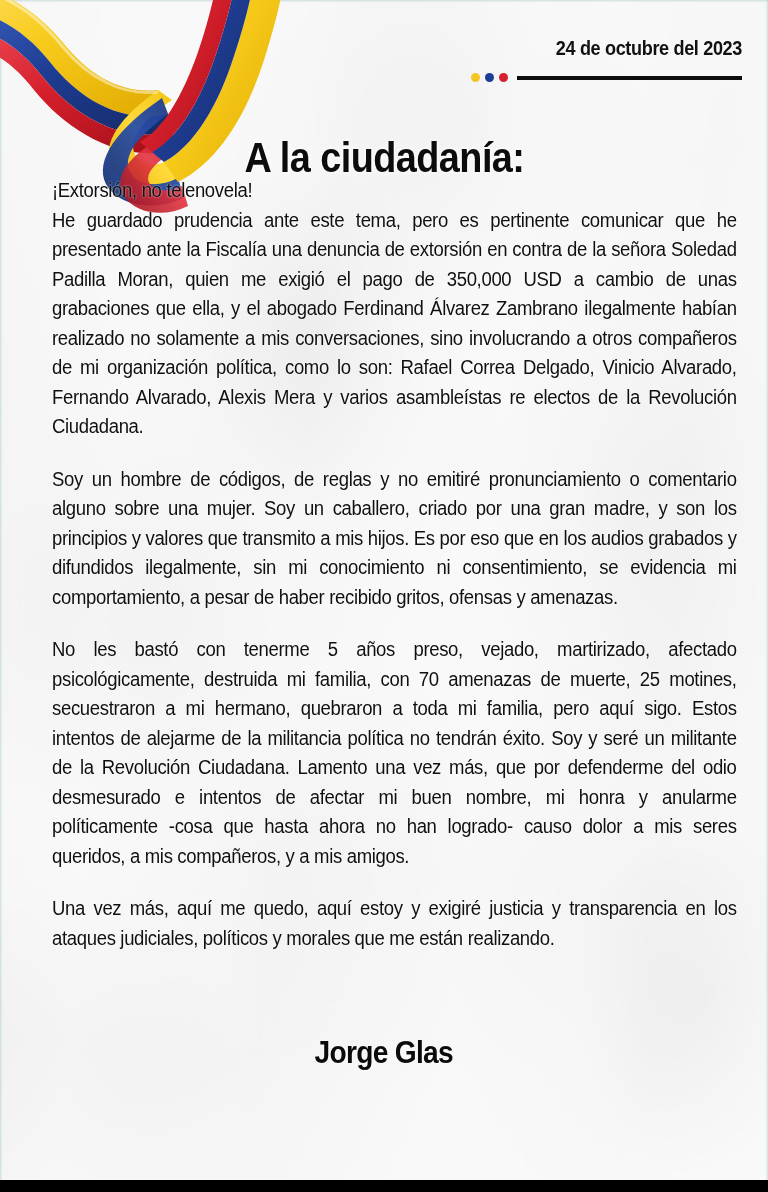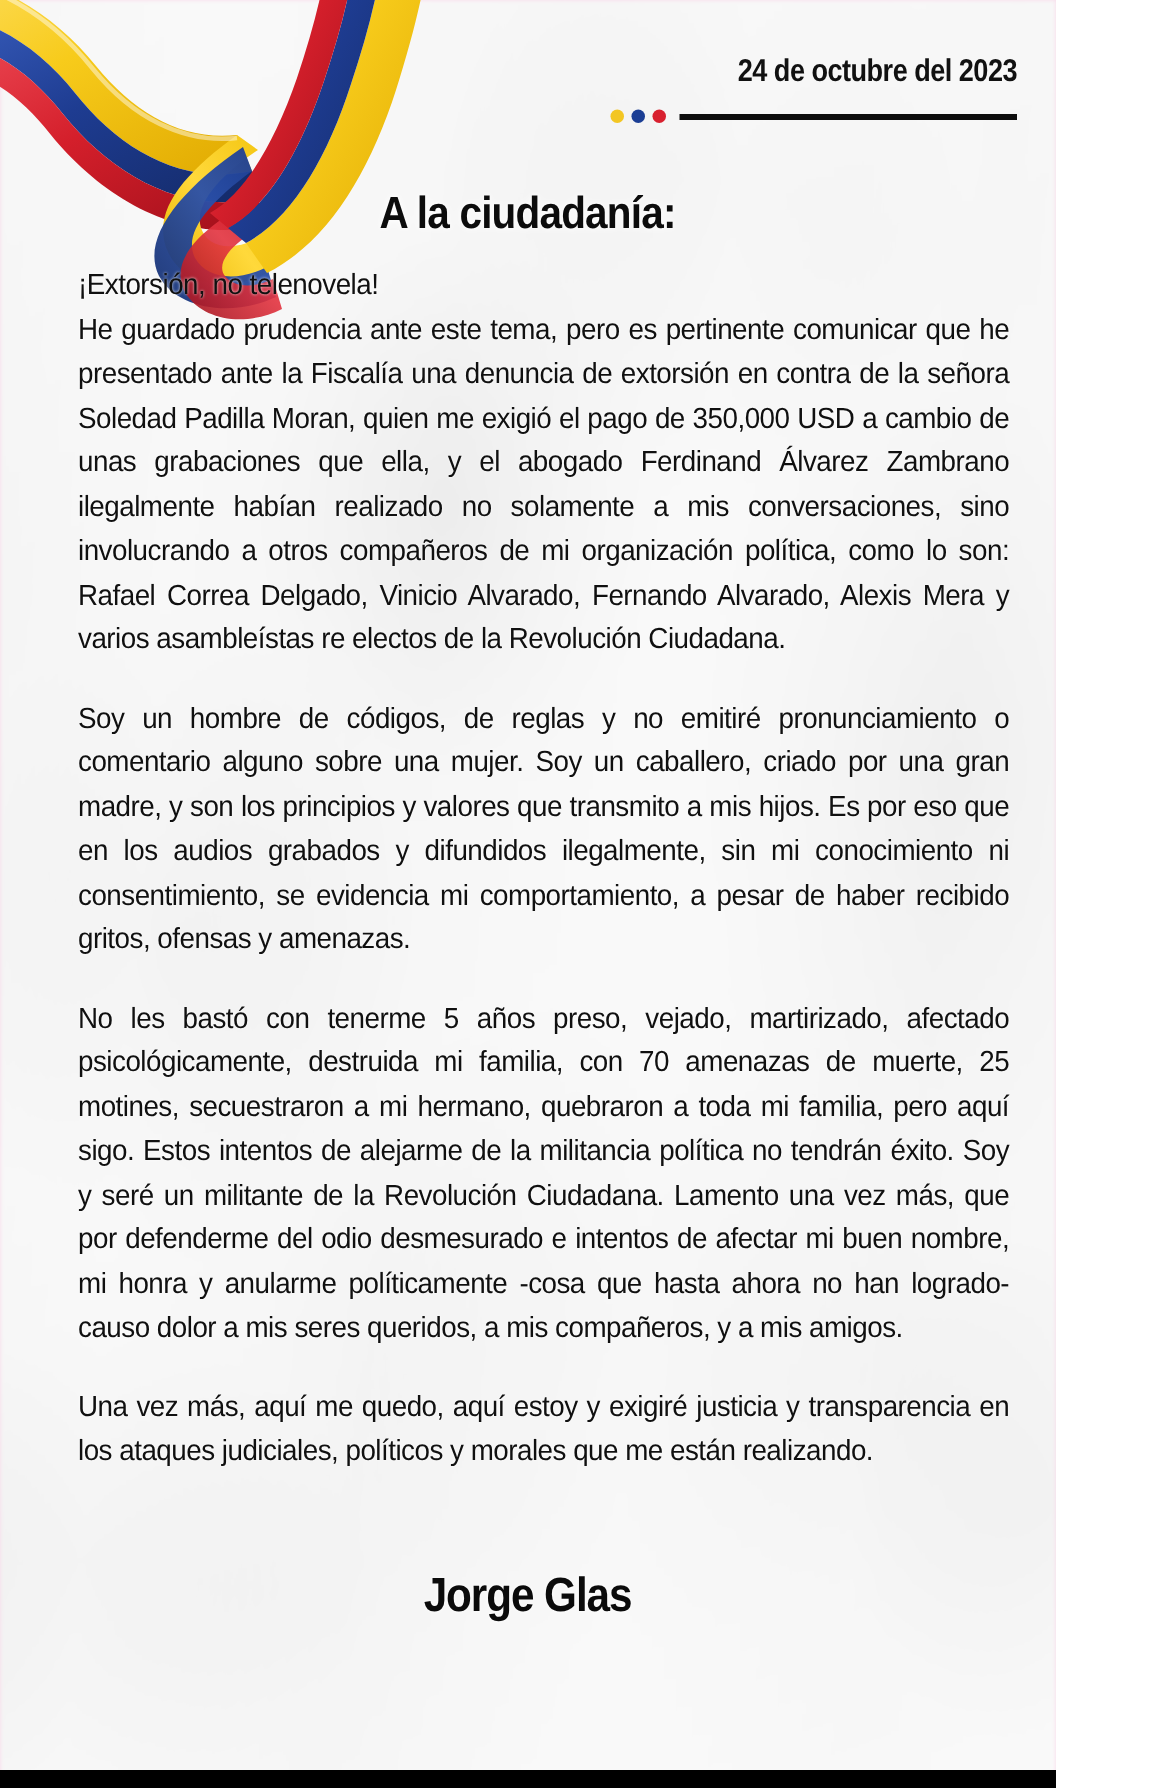--- a/index.html
+++ b/index.html
@@ -7,24 +7,24 @@
     margin: 0;
     padding: 0;
     background: #ffffff;
   }
   body {
     font-family: "Liberation Sans", sans-serif;
   }
 
   .poster {
     position: relative;
-    width: 704px;
+    width: 768px;
     height: 1192px;
     overflow: hidden;
-    background: #f9a8d4;
+    background: #0f766e;
   }
 
   
   .bg-photo {
     position: absolute;
     inset: 0;
     background:
       radial-gradient(ellipse 240px 300px at 470px 120px, rgba(150,150,150,0.30), rgba(150,150,150,0) 72%),
       radial-gradient(ellipse 200px 260px at 300px 340px, rgba(120,120,120,0.22), rgba(120,120,120,0) 70%),
       radial-gradient(ellipse 300px 380px at 640px 520px, rgba(130,130,130,0.26), rgba(130,130,130,0) 70%),
@@ -101,21 +101,21 @@
 
   
   .title {
     position: absolute;
     left: 0;
     right: 0;
     top: 106px;
     text-align: center;
     font-family: "Liberation Sans", sans-serif;
     font-weight: 700;
-    font-size: 30px;
+    font-size: 42px;
     color: #0c0c0c;
     letter-spacing: -0.6px;
     text-shadow: 0 0 3px rgba(255,255,255,0.9), 0 0 8px rgba(255,255,255,0.7);
   }
   .title span {
     display: inline-block;
     transform: scaleX(0.9);
   }
 
   
@@ -160,21 +160,21 @@
     letter-spacing: -0.8px;
     line-height: 38px;
   }
   .slogan span, .signature span { display: inline-block; transform: scaleX(0.88); }
   .signature {
     font-family: "Liberation Sans", sans-serif;
     font-weight: 700;
     font-size: 32px;
     letter-spacing: -0.8px;
     line-height: 40px;
-    margin-top: 13px;
+    margin-top: 2px;
   }
 
   
   .bottom-bar {
     position: absolute;
     left: 0;
     right: 0;
     bottom: 0;
     height: 12px;
     background: #000000;

